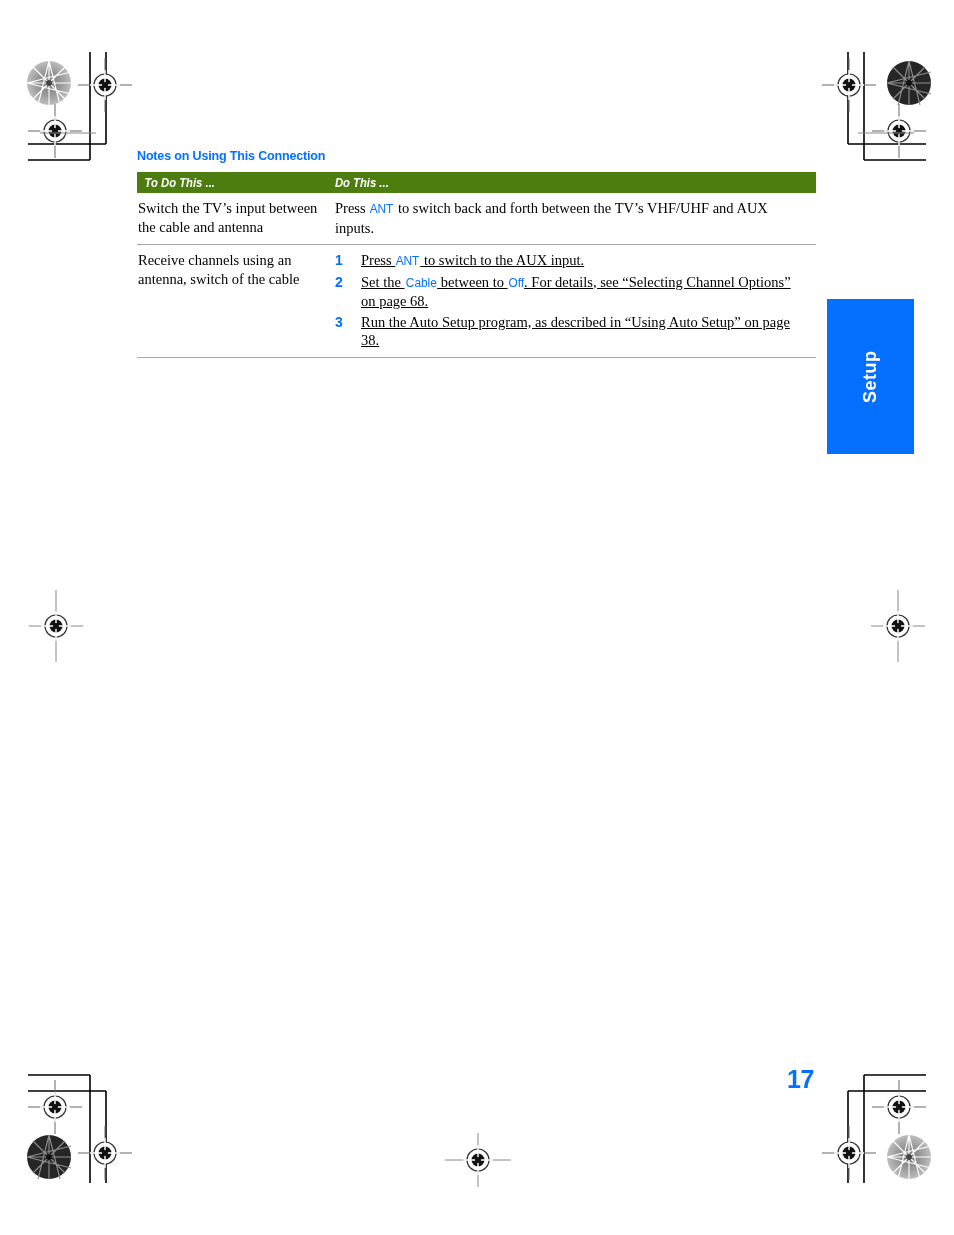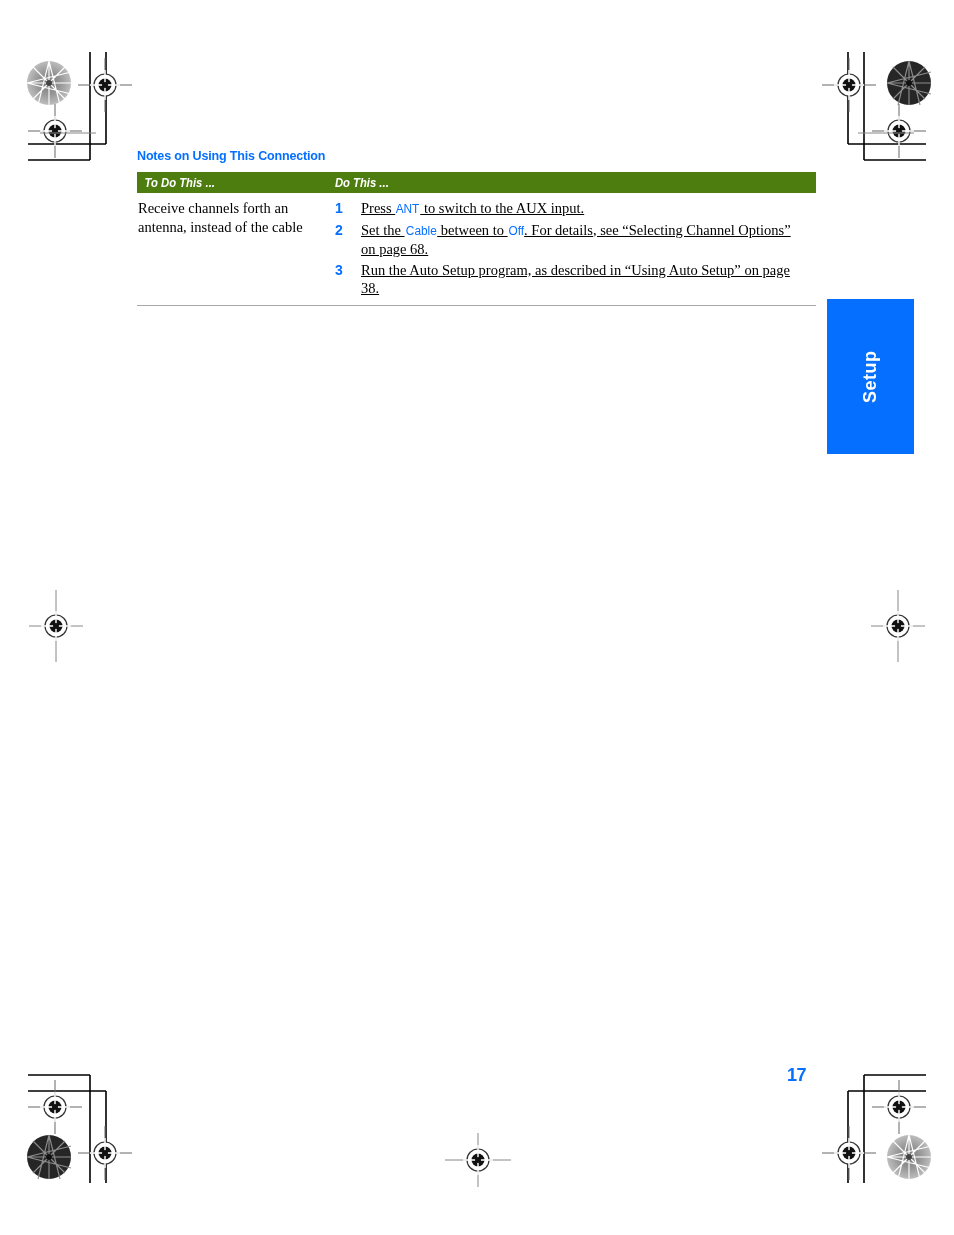--- a/index.html
+++ b/index.html
@@ -156,21 +156,21 @@
     letter-spacing: 0.5px;
   }
 
   
   .page-number {
     position: absolute;
     left: 787px;
     top: 1065px;
     font-family: "Liberation Sans", sans-serif;
     font-weight: bold;
-    font-size: 18px;
+    font-size: 25px;
     color: #0570ff;
     letter-spacing: -0.5px;
   }
 </style>
 </head>
 <body>
 
 <div id="prepress">
 
   <svg class="mark" style="left:28px; top:52px;" width="130" height="130" viewBox="0 0 130 130">
@@ -335,23 +335,29 @@
 
   <div class="section-title">Notes on Using This Connection</div>
 
   <div class="table">
 
     <div class="thead">
       <div class="th th-1">To Do This ...</div>
       <div class="th th-2">Do This ...</div>
     </div>
 
-
     <div class="trow">
-      <div class="cell-do-this">Receive channels forth an antenna, instead of the cable</div>
+      <div class="cell-do-this">Switch the TV’s input between the cable and antenna</div>
+      <div class="cell-action plain-action">
+        <span>Press </span><span class="kw">ANT</span><span> to switch back and forth between the TV’s VHF/UHF and AUX inputs.</span>
+      </div>
+    </div>
+
+    <div class="trow">
+      <div class="cell-do-this">Receive channels using an antenna, switch of the cable</div>
       <div class="cell-action">
         <div class="steps" id="steps-host">
             <div class="step">
               <div class="step-num">1</div>
               <div class="step-text"><span>Press </span><span class="kw">ANT</span><span> to switch to the AUX input.</span></div>
             </div>
             <div class="step">
               <div class="step-num">2</div>
               <div class="step-text"><span>Set the </span><span class="kw">Cable</span><span> between to </span><span class="kw">Off</span><span>. For details, see “Selecting Channel Options” on page 68.</span></div>
             </div>

